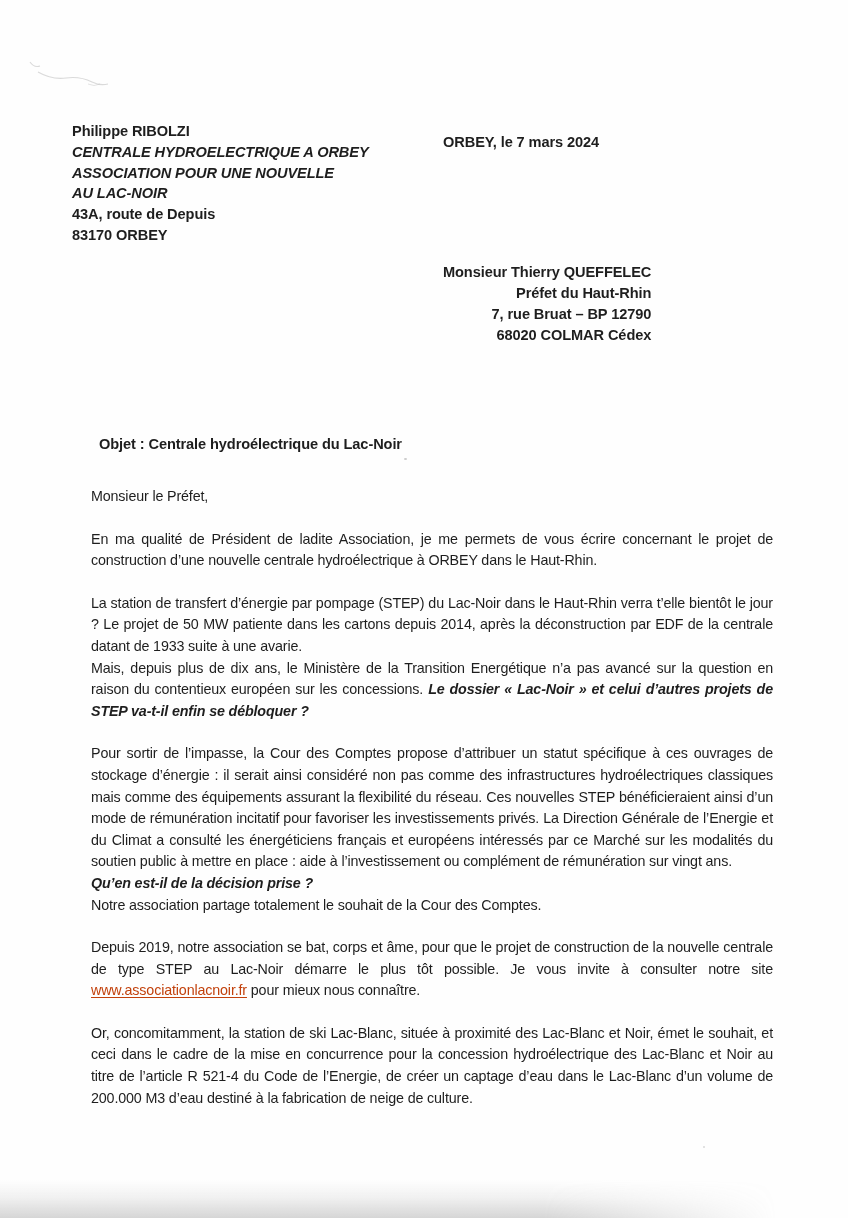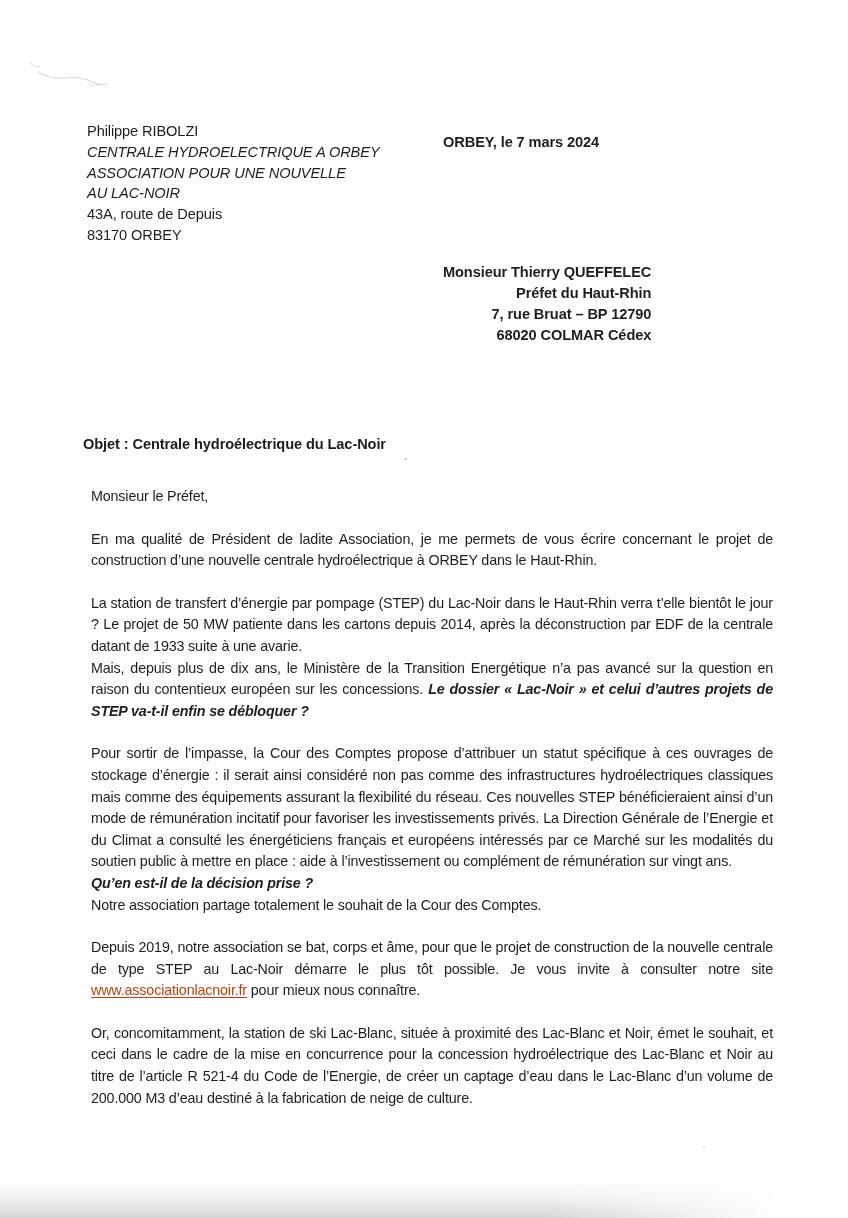--- a/index.html
+++ b/index.html
@@ -12,30 +12,30 @@
     position: relative;
     width: 848px;
     height: 1218px;
     background: #fefefe;
     overflow: hidden;
     font-family: "Liberation Sans", "DejaVu Sans", sans-serif;
     color: #1e1e1e;
     -webkit-font-smoothing: antialiased;
   }
   .bi   { font-weight: 700; font-style: italic; }
-  .ul   { text-underline-offset: 3px; }
+  .ul   { text-underline-offset: 3px; margin-left: 16px; }
 
   
   .sender {
     position: absolute;
     top: 121px;
-    left: 87px;
+    left: 72px;
     font-size: 14.6px;
     line-height: 20.8px;
-    font-weight: 400;
+    font-weight: 700;
     letter-spacing: -0.1px;
   }
   .sender .it { font-style: italic; }
 
   .dateline {
     position: absolute;
     top: 121px;
     left: 443px;
     font-size: 14.6px;
     font-weight: 700;

